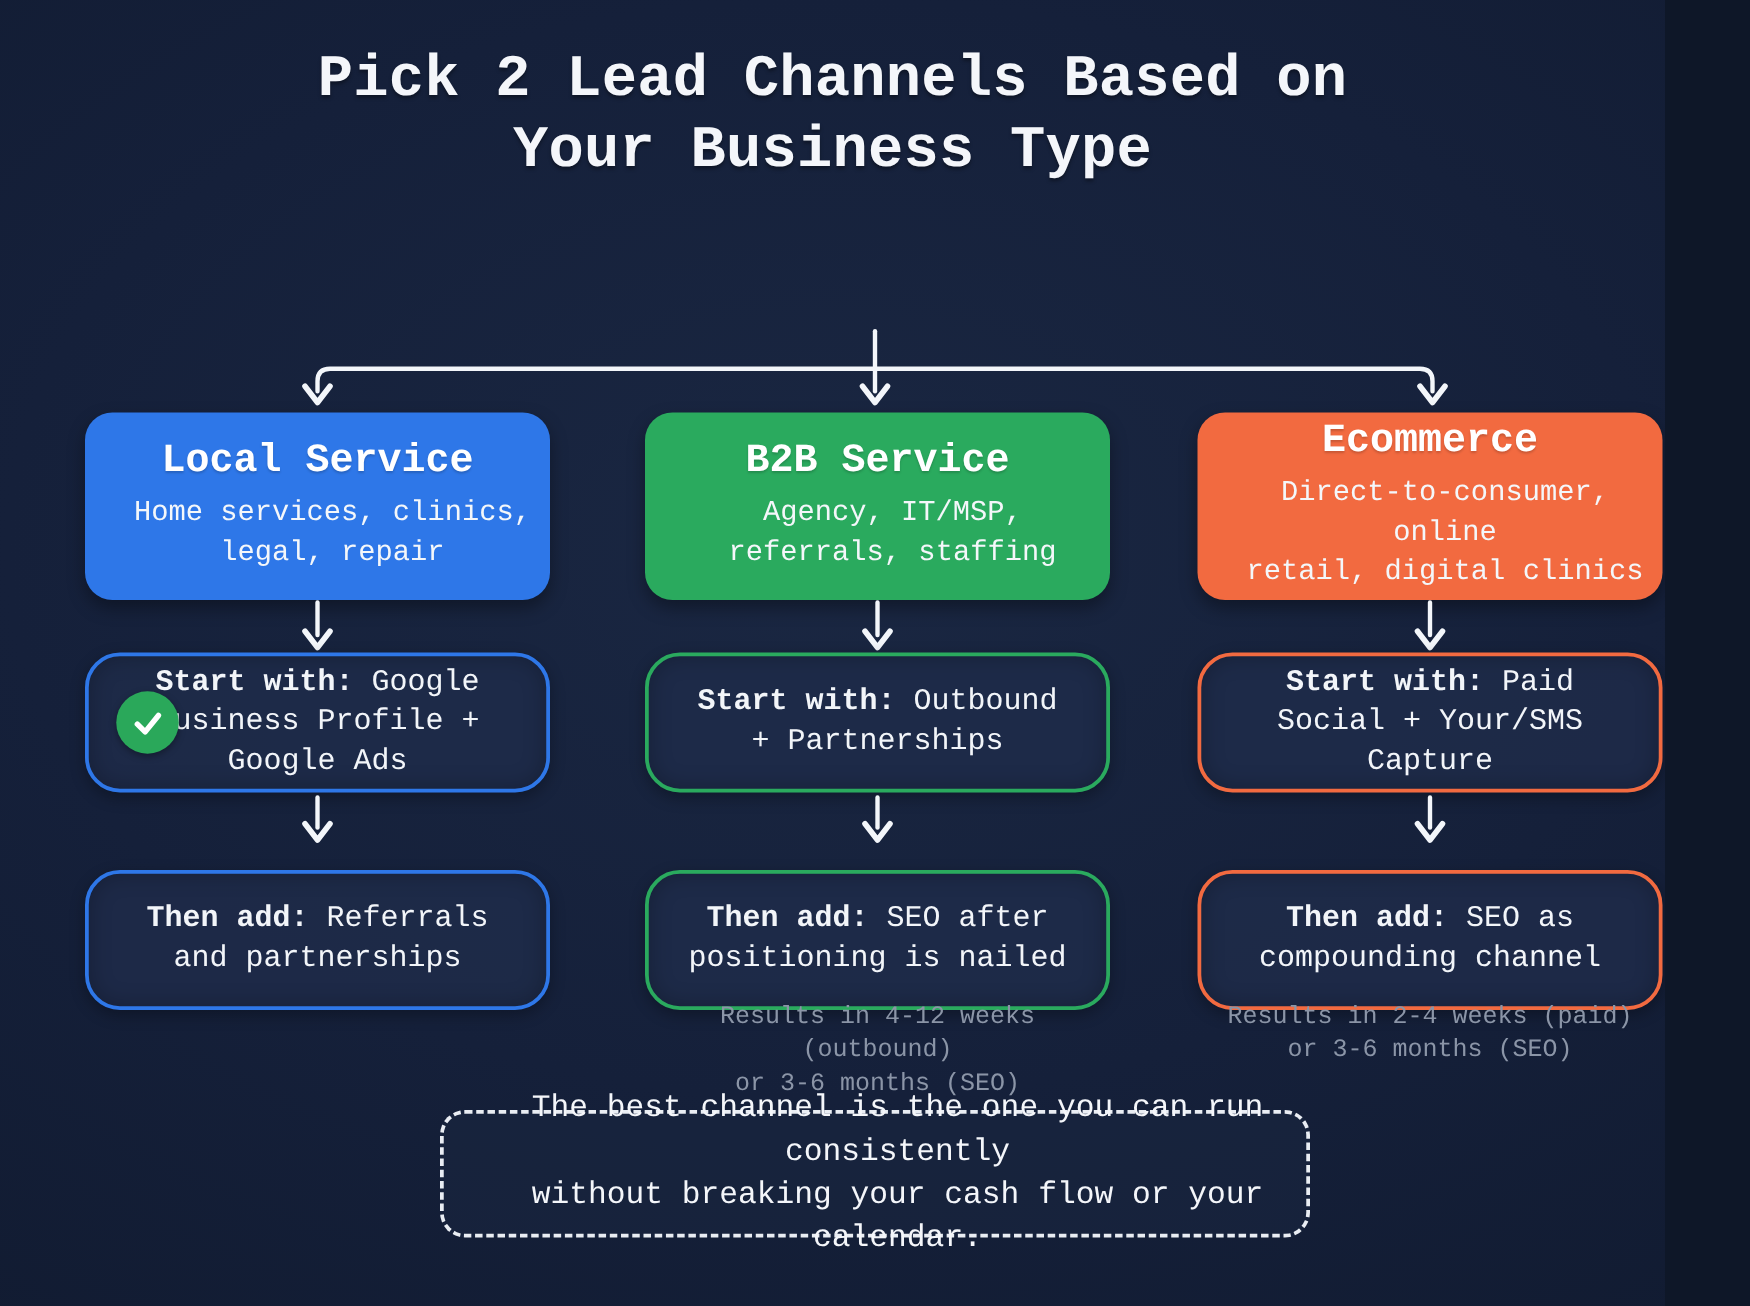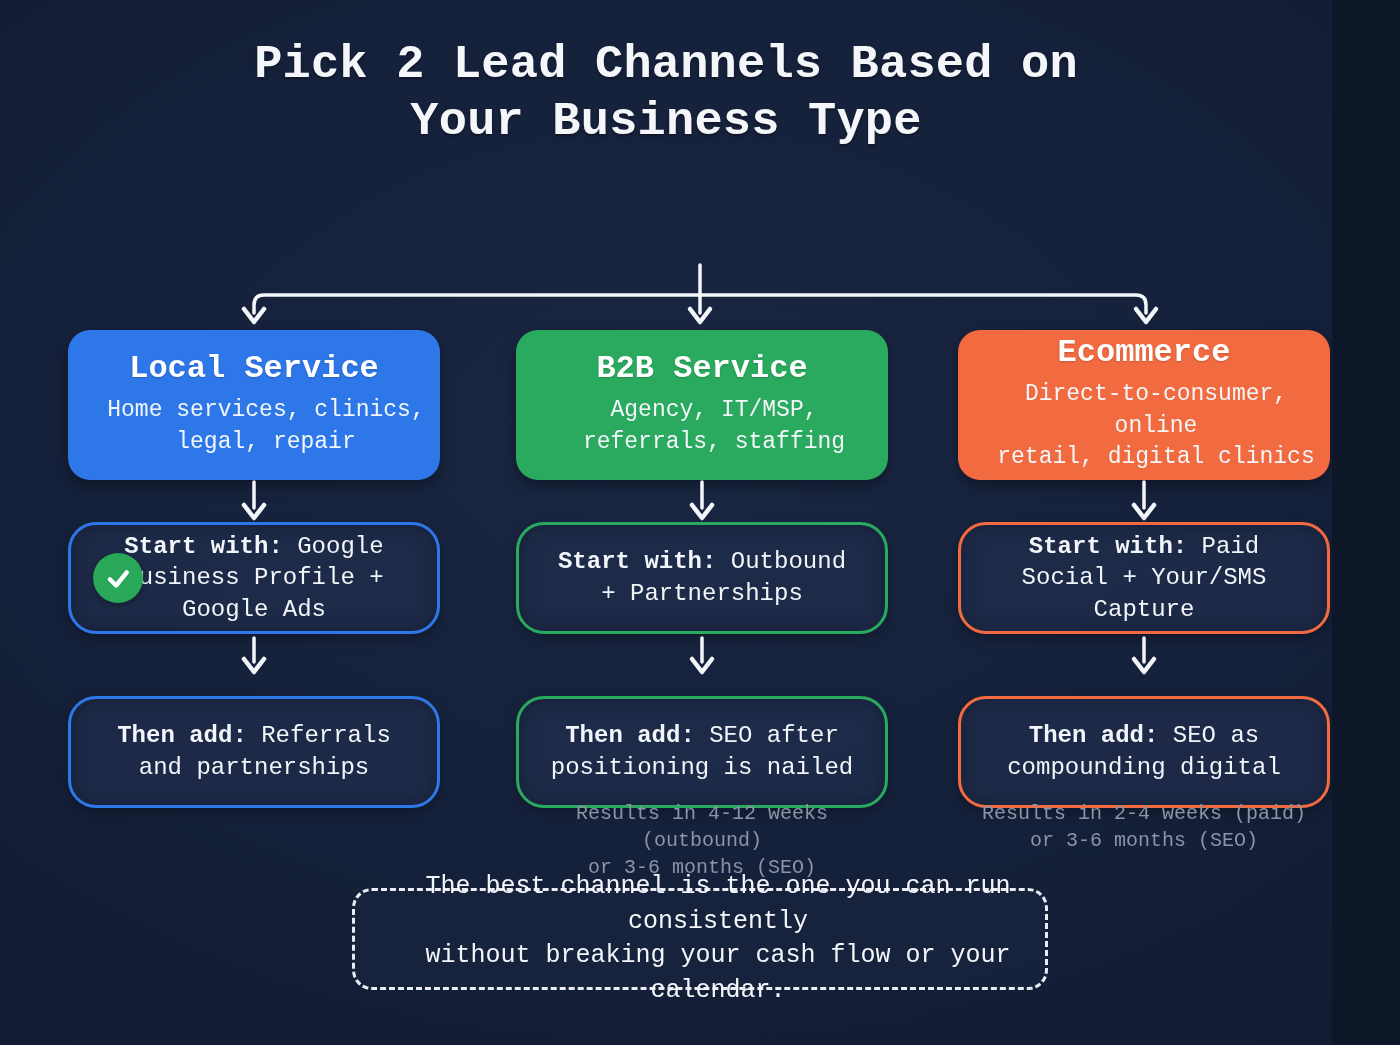--- a/index.html
+++ b/index.html
@@ -170,21 +170,21 @@
         <span>Paid Social + Your/SMS Capture</span>
       </div>
     </div>
     <svg class="connector" style="left:172px; top:308px;" width="28" height="36" viewBox="0 0 28 36">
       <line x1="14" y1="0" x2="14" y2="24"></line>
         <polyline points="4,21 14,34 24,21"></polyline>
     </svg>
     <div class="step-box then-box">
       <div class="step-text">
         <b>Then add:</b>
-        <span>SEO as compounding digital</span>
+        <span>SEO as compounding channel</span>
       </div>
     </div>
     <div class="results-note">Results in 2-4 weeks (paid)
 or 3-6 months (SEO)</div>
   </div>
 
   <div class="footer-box">
     <div class="footer-text">The best channel is the one you can run consistently
 without breaking your cash flow or your calendar.</div>
   </div>

